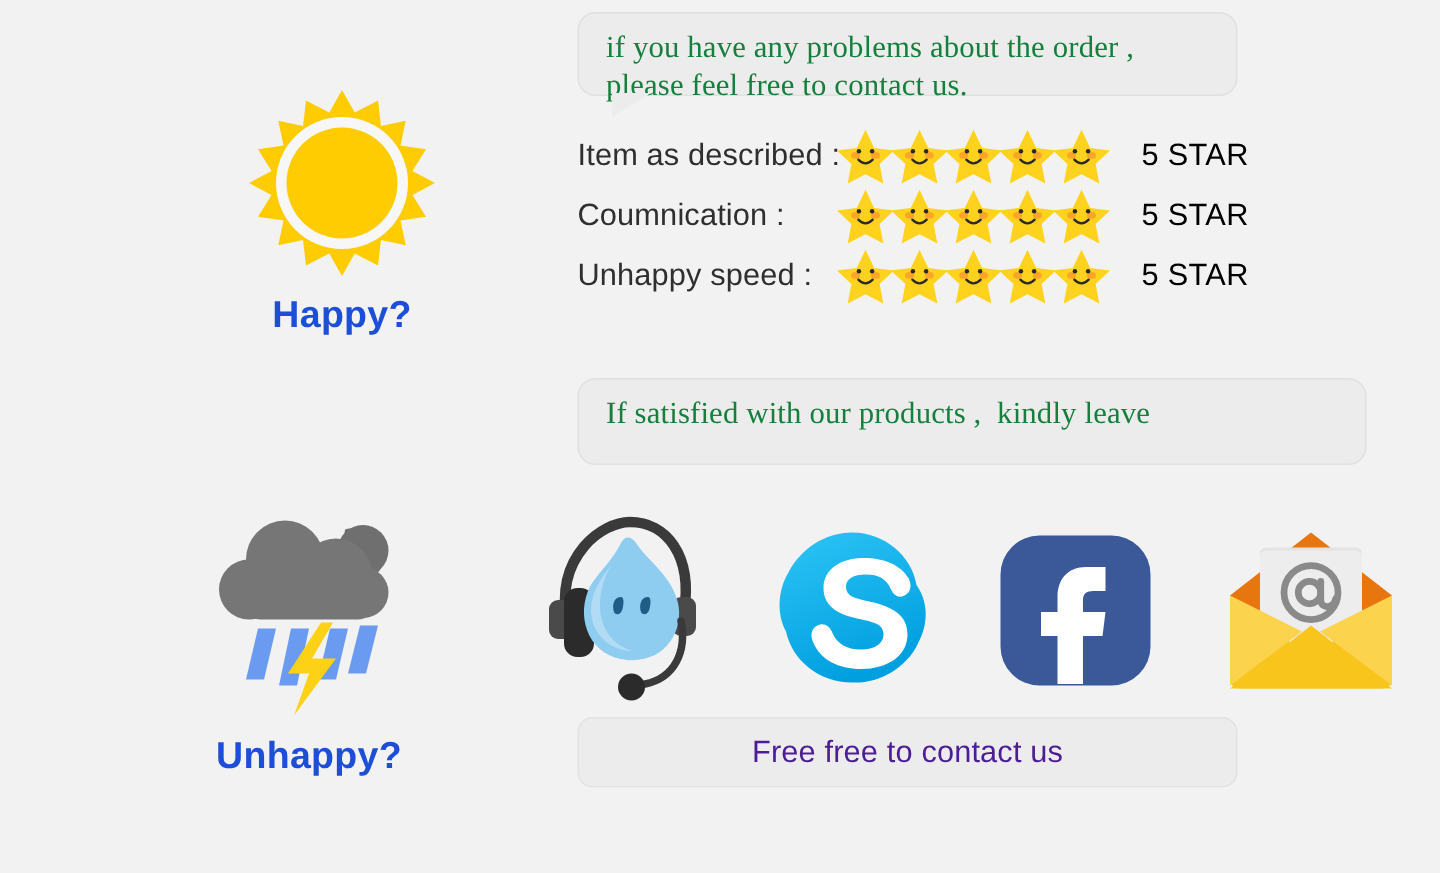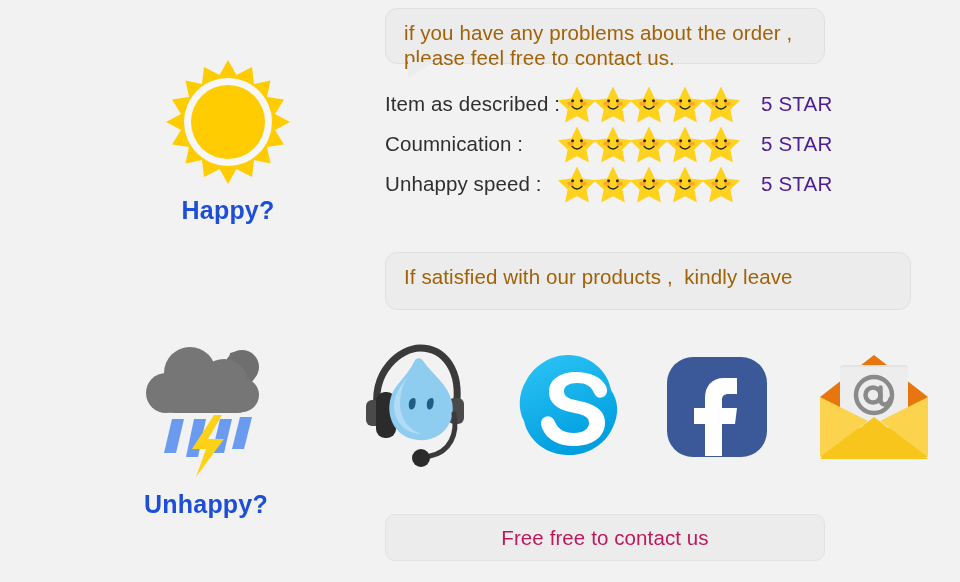--- a/index.html
+++ b/index.html
@@ -20,25 +20,26 @@
     height: 582px;
   }
 
   
   .bubble {
     position: absolute;
     background: #ececec;
     border: 1px solid #e0e0e0;
     border-radius: 12px;
     box-sizing: border-box;
-    color: #a16207;
+    color: #15803d;
     font-size: 20.5px;
     line-height: 25px;
     letter-spacing: 0.1px;
     padding: 11px 32px 11px 18px;
+    font-family: Liberation Serif, serif;
   }
   .bubble .line {
     white-space: pre;
   }
   .bubble-tail {
     position: absolute;
     left: 22px;
     bottom: -15px;
     width: 0;
     height: 0;
@@ -107,21 +108,21 @@
     width: 190px;
     display: flex;
     align-items: center;
   }
   .star-icon {
     margin-right: -4px;
     flex: 0 0 auto;
   }
   .rating-value {
     font-size: 20.5px;
-    color: #4c1d95;
+    color: #000000;
     letter-spacing: 0.2px;
     margin-left: 14px;
     white-space: nowrap;
   }
 
   
   #contact-icons {
     position: absolute;
     left: 358px;
     top: 340px;
@@ -131,31 +132,31 @@
     justify-content: space-between;
   }
   .contact-icon {
     display: block;
   }
 
   
   #contact-button {
     position: absolute;
     left: 385px;
-    top: 514px;
+    top: 478px;
     width: 440px;
     height: 47px;
     background: #ececec;
     border: 1px solid #e2e2e2;
     border-radius: 10px;
     box-sizing: border-box;
     display: flex;
     align-items: center;
     justify-content: center;
-    color: #be185d;
+    color: #4c1d95;
     font-size: 20.5px;
     letter-spacing: 0.1px;
     cursor: pointer;
   }
 </style>
 </head>
 <body>
 
 <div class="page">
 

